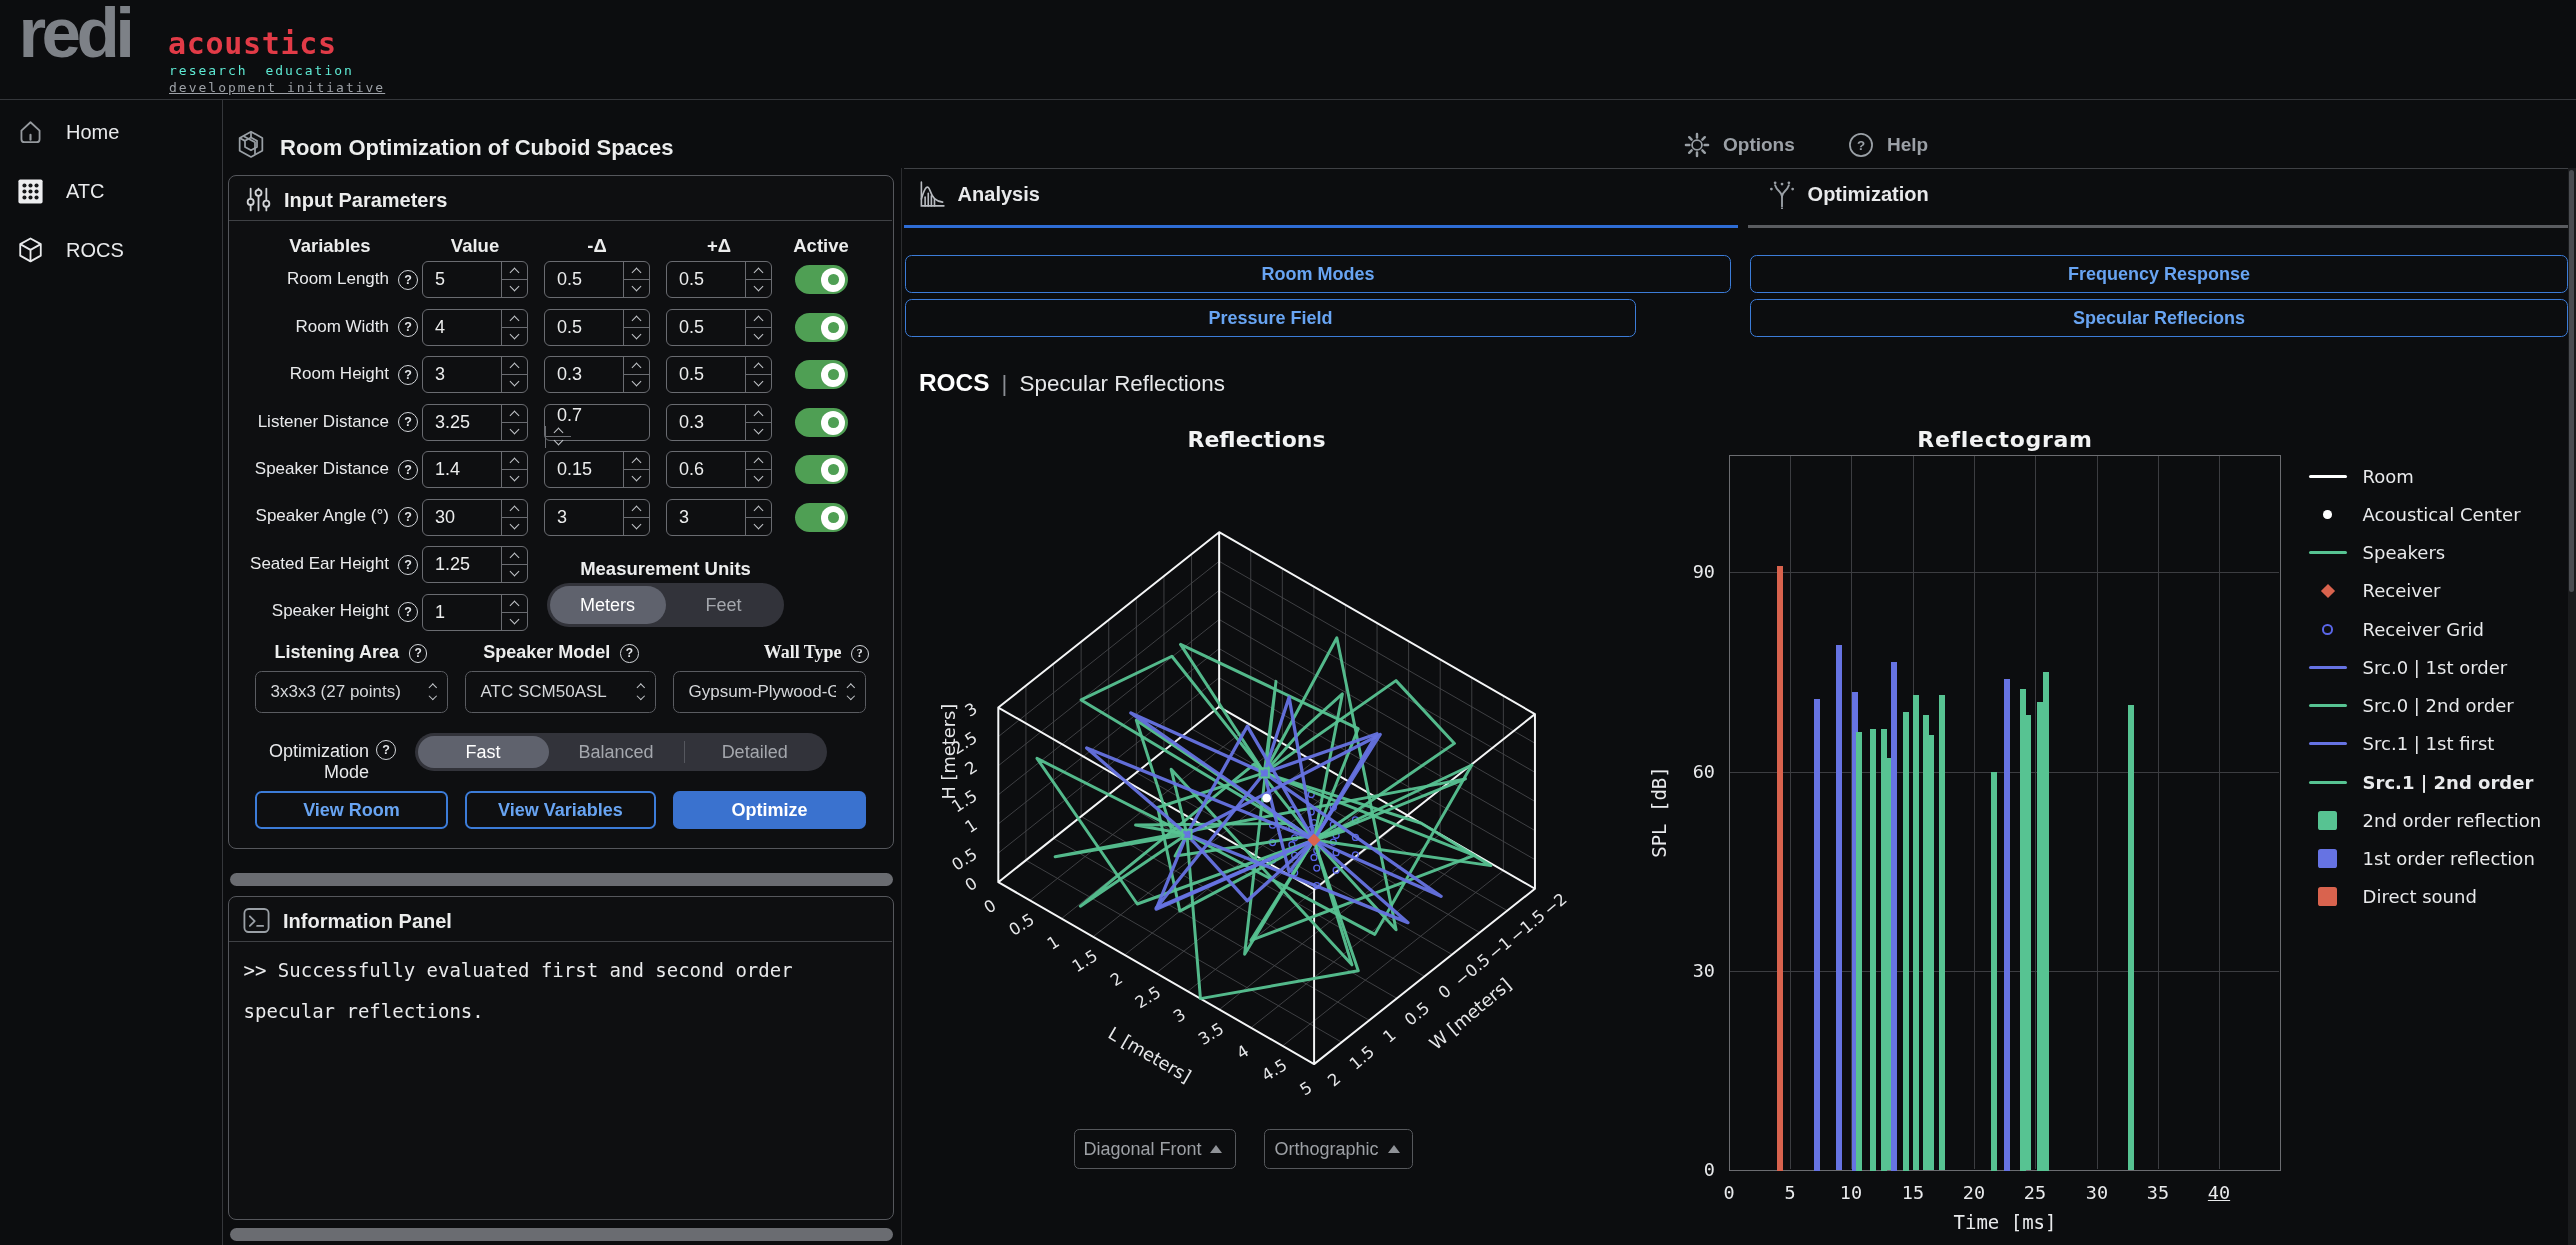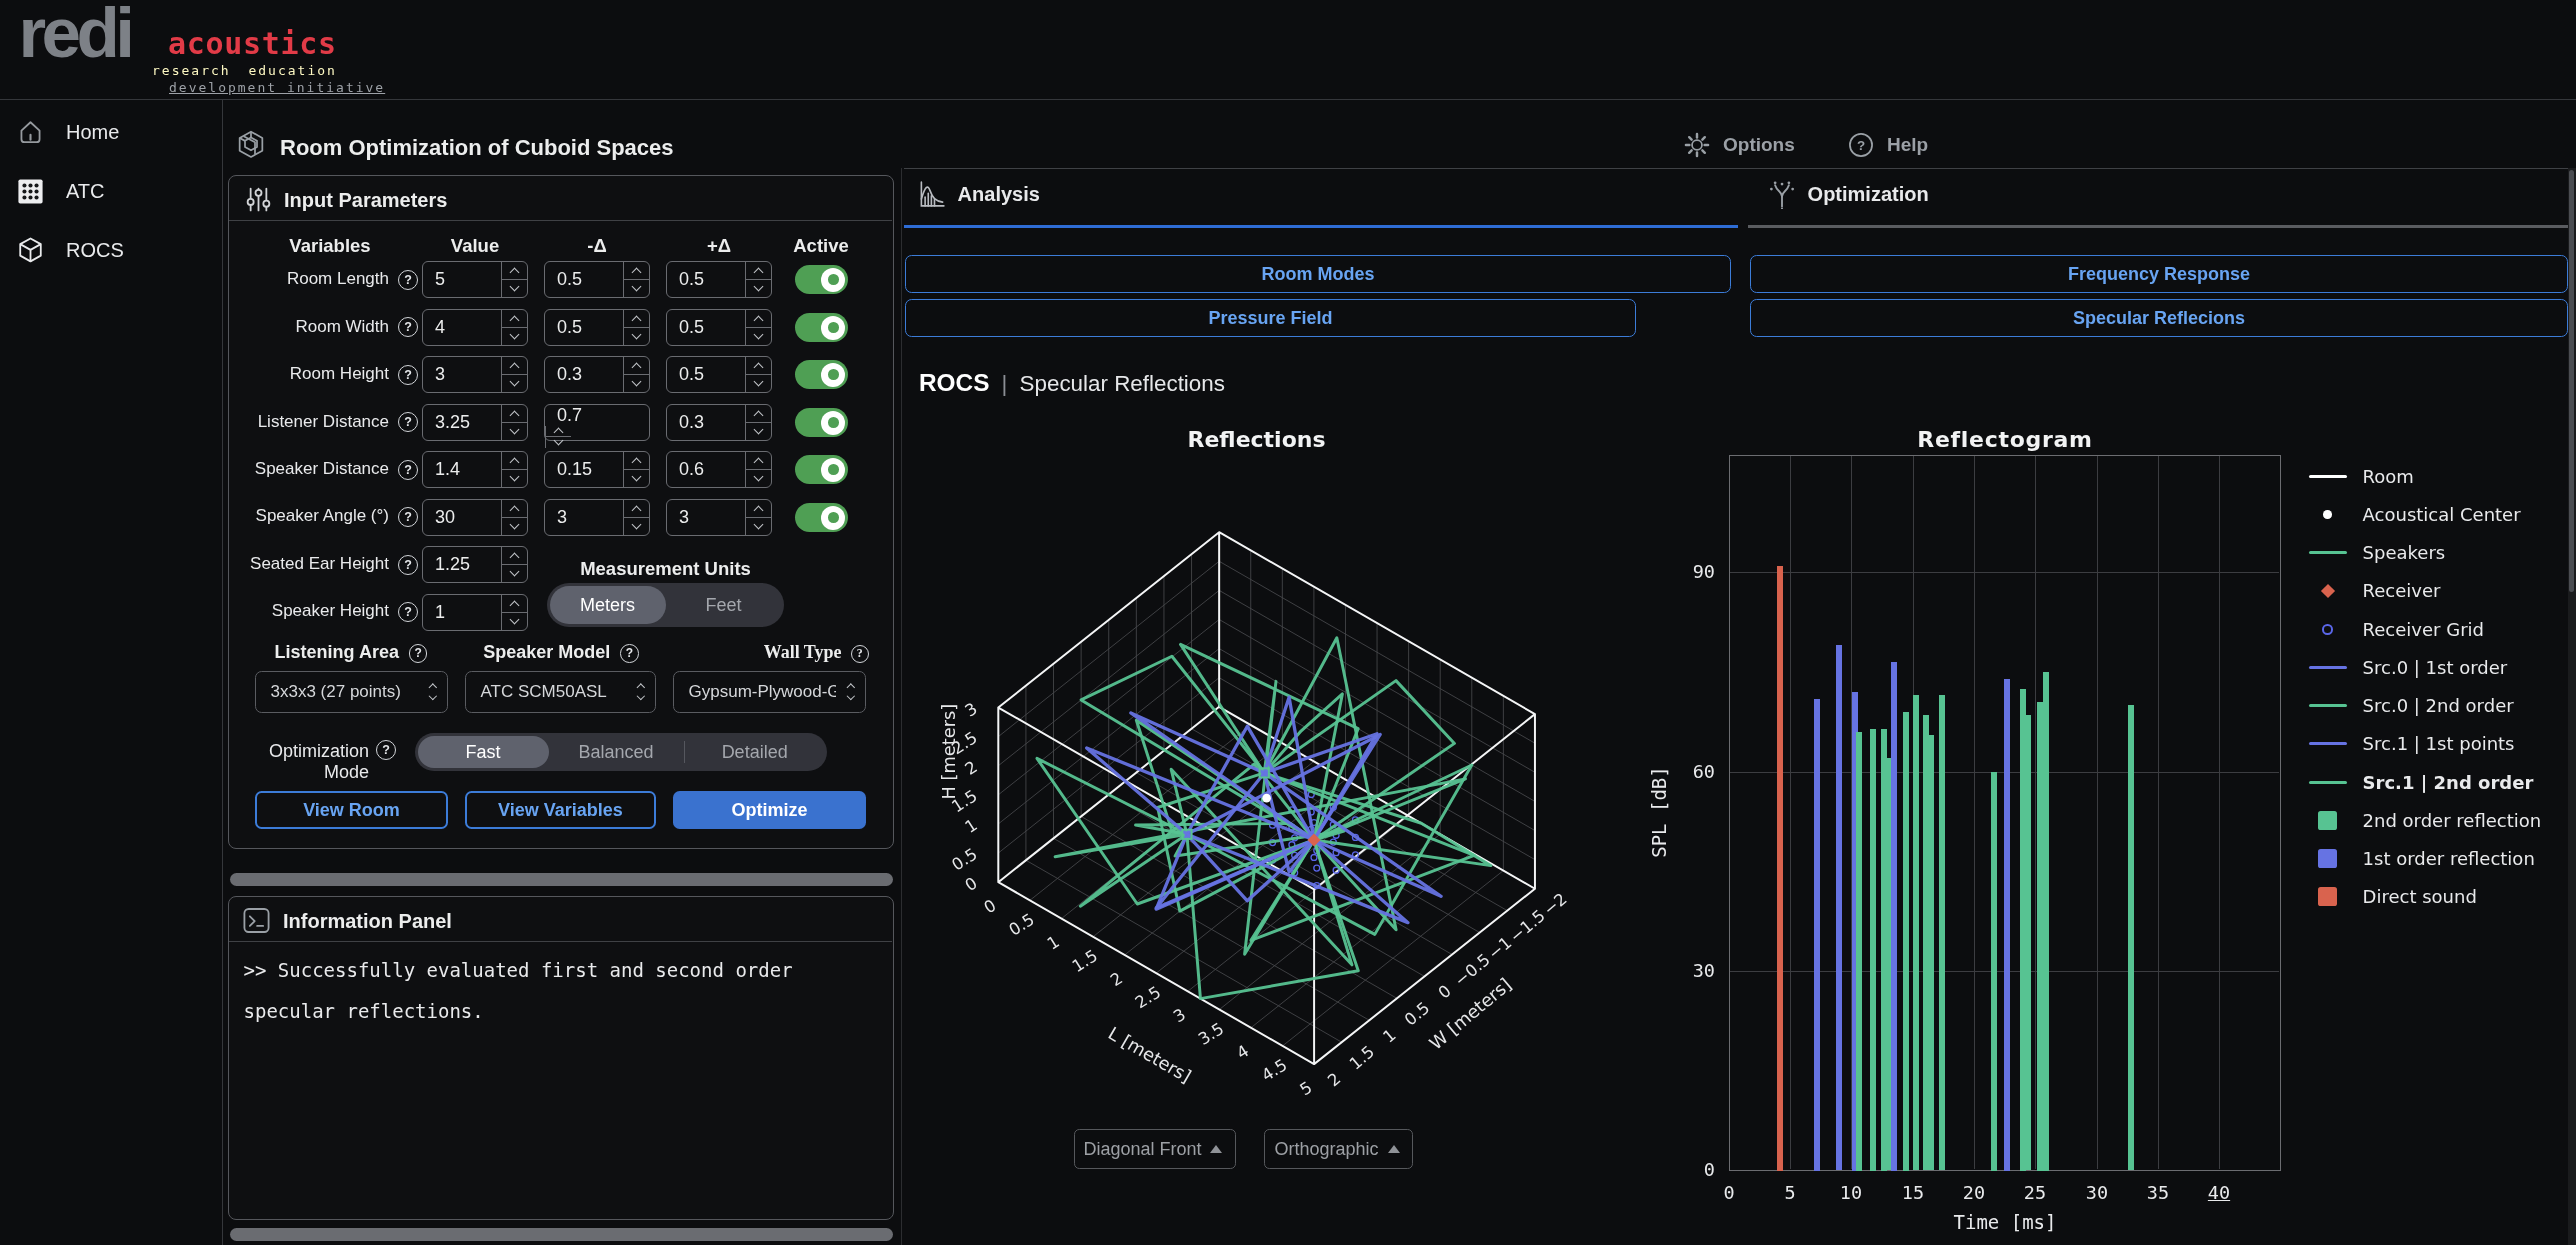--- a/index.html
+++ b/index.html
@@ -45,21 +45,21 @@
      box-sizing:border-box;color:#9da0a5;font-size:18px;}
 </style>
 </head>
 <body>
 
 <div id="root">
 
   <div class="abs" style="left:0;top:0;width:2576px;height:99px;border-bottom:0.7px solid #35373b;">
     <div class="abs" style="left:18.5px;top:-8px;font-size:71px;font-weight:bold;color:#7d8187;letter-spacing:-4.6px;">redi</div>
     <div class="abs mono" style="left:168px;top:26px;font-size:30px;font-weight:bold;color:#e23b47;letter-spacing:0.7px;">acoustics</div>
-    <div class="abs mono" style="left:152px;top:63px;font-size:13px;color:#fef9c3;letter-spacing:2px;word-spacing:8px;">research education</div>
+    <div class="abs mono" style="left:169px;top:63px;font-size:13px;color:#5eead4;letter-spacing:2px;word-spacing:8px;">research education</div>
     <div class="abs mono" style="left:169px;top:80px;font-size:13px;color:#9da1a7;letter-spacing:2px;text-decoration:underline;">development initiative</div>
   </div>
 
   <div class="abs" style="left:0;top:99px;width:222px;height:1146px;border-right:0.7px solid #35373b;">
     <div class="sidebar-item" style="top:6.6px;">
       <span class="abs" style="left:16px;top:12px;width:29px;height:29px;">
         <svg viewBox="0 0 48 48" width="29" height="29">
             <path d="M9 21 L24 7 L39 21 V35 a5 5 0 0 1 -5 5 H14 a5 5 0 0 1 -5 -5 Z" fill="none" stroke="#969a9f" stroke-width="3" stroke-linejoin="round"></path>
             <line x1="24" y1="28" x2="24" y2="36" stroke="#969a9f" stroke-width="3.5" stroke-linecap="round"></line>
           </svg>
@@ -791,21 +791,21 @@
       <div style="position: absolute; left: 2303px; top: 691px; width: 270px; height: 29px; display: flex; align-items: center;">
         <div style="width: 49px; display: flex; align-items: center; justify-content: center;">
           <div style="width: 38px; height: 3.3px; border-radius: 2px; background: rgb(87, 195, 146);"></div>
         </div>
         <span style="margin-left: 10.6px; font-size: 18px; color: rgb(233, 234, 236); font-family: &quot;DejaVu Sans&quot;, sans-serif;">Src.0 | 2nd order</span>
       </div>
       <div style="position: absolute; left: 2303px; top: 729px; width: 270px; height: 29px; display: flex; align-items: center;">
         <div style="width: 49px; display: flex; align-items: center; justify-content: center;">
           <div style="width: 38px; height: 3.3px; border-radius: 2px; background: rgb(102, 115, 227);"></div>
         </div>
-        <span style="margin-left: 10.6px; font-size: 18px; color: rgb(233, 234, 236); font-family: &quot;DejaVu Sans&quot;, sans-serif;">Src.1 | 1st points</span>
+        <span style="margin-left: 10.6px; font-size: 18px; color: rgb(233, 234, 236); font-family: &quot;DejaVu Sans&quot;, sans-serif;">Src.1 | 1st first</span>
       </div>
       <div style="position: absolute; left: 2303px; top: 768px; width: 270px; height: 29px; display: flex; align-items: center; font-weight: bold;">
         <div style="width: 49px; display: flex; align-items: center; justify-content: center;">
           <div style="width: 38px; height: 3.3px; border-radius: 2px; background: rgb(87, 195, 146);"></div>
         </div>
         <span style="margin-left: 10.6px; font-size: 18px; color: rgb(233, 234, 236); font-family: &quot;DejaVu Sans&quot;, sans-serif;">Src.1 | 2nd order</span>
       </div>
       <div style="position: absolute; left: 2303px; top: 806px; width: 270px; height: 29px; display: flex; align-items: center;">
         <div style="width: 49px; display: flex; align-items: center; justify-content: center;">
           <div style="width: 18.5px; height: 18.5px; border-radius: 2.6px; background: rgb(87, 195, 146);"></div>

